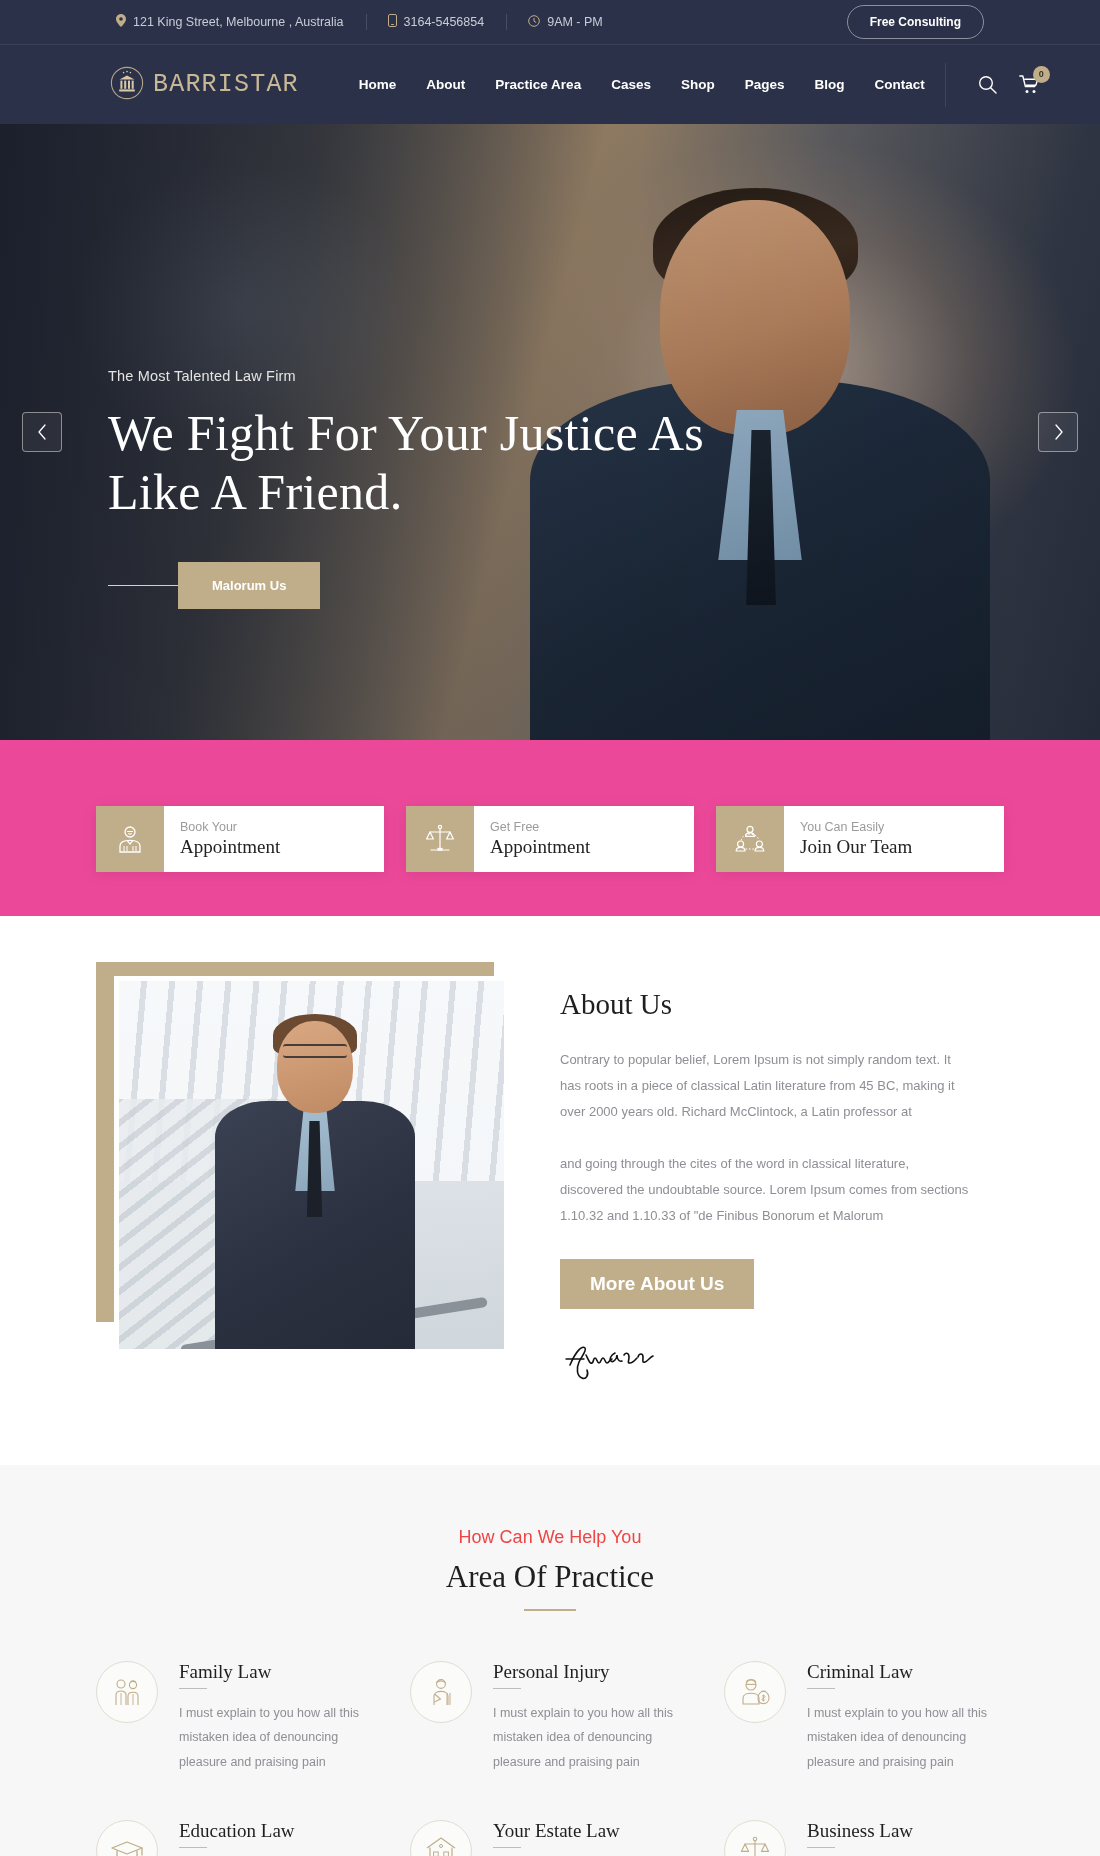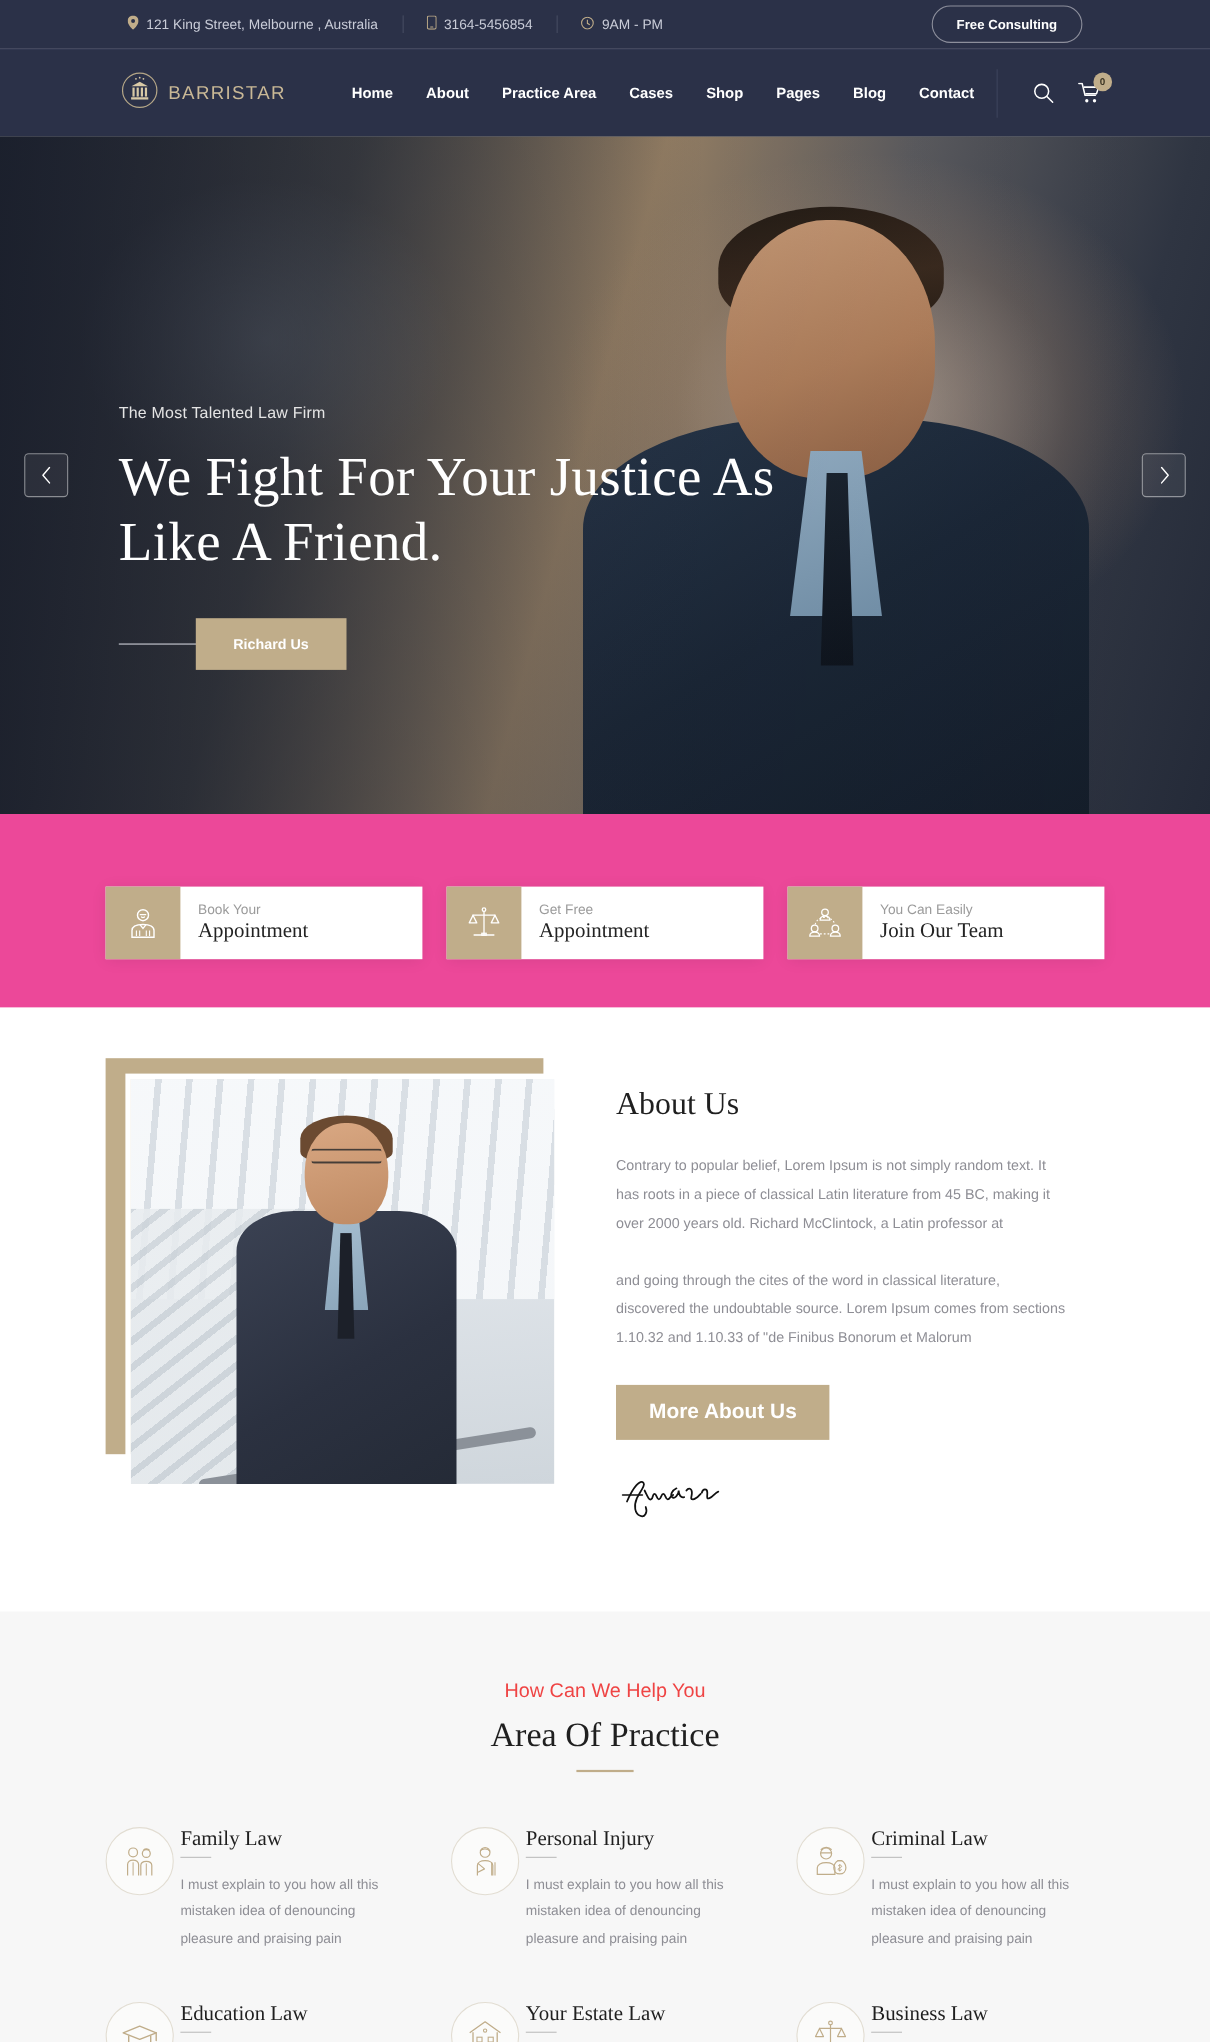--- a/index.html
+++ b/index.html
@@ -71,23 +71,23 @@
   }
   .nav-inner {
     display: flex;
     align-items: center;
     width: 100%;
     justify-content: space-between;
   }
   .logo { display: flex; align-items: center; gap: 9px; cursor: pointer; }
   .logo-text {
     color: #c9b896;
-    font-size: 17px;
+    font-size: 25px;
     letter-spacing: 1.2px;
-    font-family: Liberation Sans, sans-serif;
+    font-family: Liberation Mono, monospace;
     font-weight: normal;
   }
   .nav-menu { display: flex; align-items: center; gap: 30px; margin-left: 60px; }
   .nav-link {
     color: #ffffff;
     font-size: 13.5px;
     font-weight: bold;
     text-decoration: none;
     cursor: pointer;
     white-space: nowrap;
@@ -387,21 +387,21 @@
   .practice-rule {
     width: 52px; height: 2px;
     background: #c0ad8a;
     margin: 0 auto;
   }
   .practice-grid {
     display: grid;
     grid-template-columns: repeat(3, 1fr);
     gap: 46px 34px;
   }
-  .practice-card { display: flex; gap: 6px; cursor: pointer; }
+  .practice-card { display: flex; gap: 21px; cursor: pointer; }
   .practice-circle {
     flex: 0 0 62px;
     width: 62px; height: 62px;
     border-radius: 50%;
     border: 1px solid #e2ddd2;
     background: #fbfbfa;
     display: flex; align-items: center; justify-content: center;
   }
   .practice-body { flex: 1; }
   .practice-name {
@@ -534,21 +534,21 @@
   </div>
 
   <div class="hero-content">
     <div class="hero-eyebrow">The Most Talented Law Firm</div>
     <h1 class="hero-title">
       <span>We Fight For Your Justice As</span><br>
       <span>Like A Friend.</span>
     </h1>
     <div class="hero-cta-row">
       <div class="hero-cta-line"></div>
-      <button class="contact-btn">Richard Us</button>
+      <button class="contact-btn">Malorum Us</button>
     </div>
   </div>
 </div>
 
 <div class="features">
   <div class="feature-card">
     <div class="feature-icon">
       <svg width="32" height="32" viewBox="0 0 32 32">
         <circle cx="16" cy="9" r="5" fill="none" stroke="#fff" stroke-width="1.3"></circle>
         <path d="M13.5 8.5h5M14.6 10.6c.8.7 1.9.7 2.8 0" fill="none" stroke="#fff" stroke-width="1.1" stroke-linecap="round"></path>

